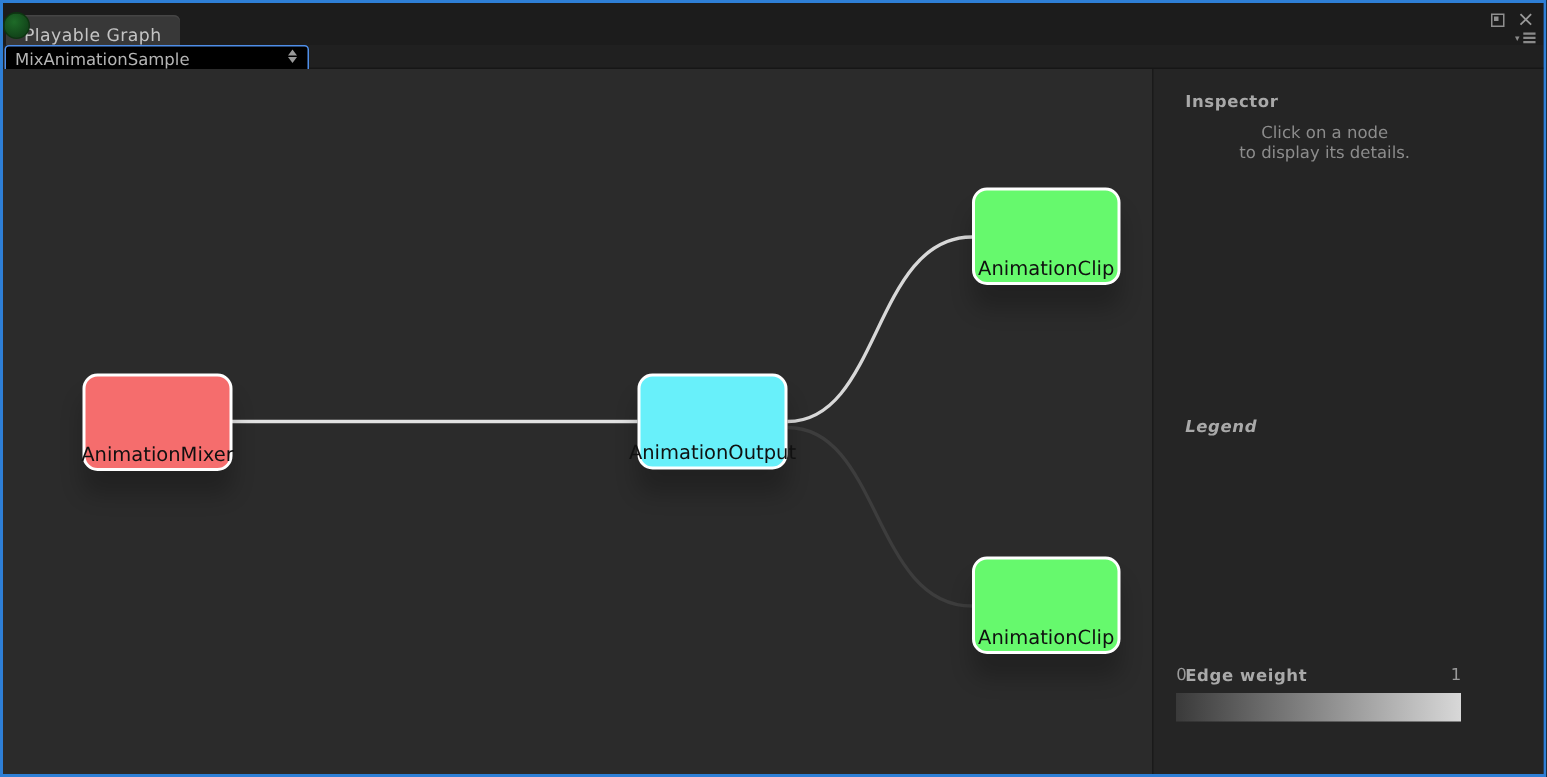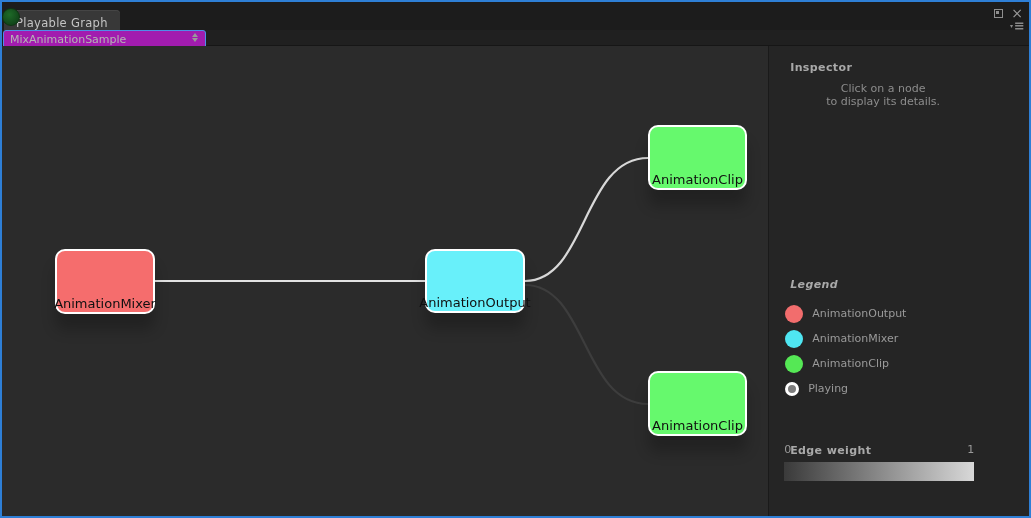--- a/index.html
+++ b/index.html
@@ -44,21 +44,21 @@
   }
   .pane-menu .tri { font-size:6px; }
   .pane-menu .bars { font-size:13px; font-weight:bold; letter-spacing:-1px; }
 
   
   .toolbar {
     position:relative; height:16px; background:#202020; border-bottom:1px solid #161616;
   }
   .graph-select {
     position:absolute; left:1px; top:0px; width:203px; height:19px;
-    background:#a21caf; border:1px solid #4f8ee8; border-radius:3px;
+    background:#000000; border:1px solid #4f8ee8; border-radius:3px;
     display:flex; align-items:center; font-size:11px; color:#b5b5b5;
     padding-left:6px; cursor:default;
   }
   .dd-arrows {
     position:absolute; right:7px; top:2px; display:flex; flex-direction:column; gap:1px;
   }
   .dd-arrows i { display:block; width:0; height:0; border-left:3px solid transparent; border-right:3px solid transparent; }
   .dd-arrows .up   { border-bottom:4px solid #9a9a9a; }
   .dd-arrows .down { border-top:4px solid #9a9a9a; }
 
@@ -158,38 +158,20 @@
     </div>
 
     <div class="side-panel">
       <div class="panel-header inspector-title">Inspector</div>
       <div class="inspector-hint">
         <div>Click on a node</div>
         <div>to display its details.</div>
       </div>
 
       <div class="panel-header legend-title">Legend</div>
-      <div class="legend-list">
-        <div class="legend-row">
-          <span class="legend-dot" style="background: rgb(242, 109, 109);"></span>
-          <span>AnimationOutput</span>
-        </div>
-        <div class="legend-row">
-          <span class="legend-dot" style="background: rgb(79, 230, 242);"></span>
-          <span>AnimationMixer</span>
-        </div>
-        <div class="legend-row">
-          <span class="legend-dot" style="background: rgb(85, 232, 85);"></span>
-          <span>AnimationClip</span>
-        </div>
-        <div class="legend-row">
-          <span class="legend-dot ring" style="background: rgb(125, 125, 125);"></span>
-          <span>Playing</span>
-        </div>
-      </div>
 
       <div class="panel-header edge-weight-title">Edge weight</div>
       <div class="edge-scale">
         <span>0</span>
         <span>1</span>
       </div>
       <div class="edge-gradient"></div>
     </div>
   </div>
 

